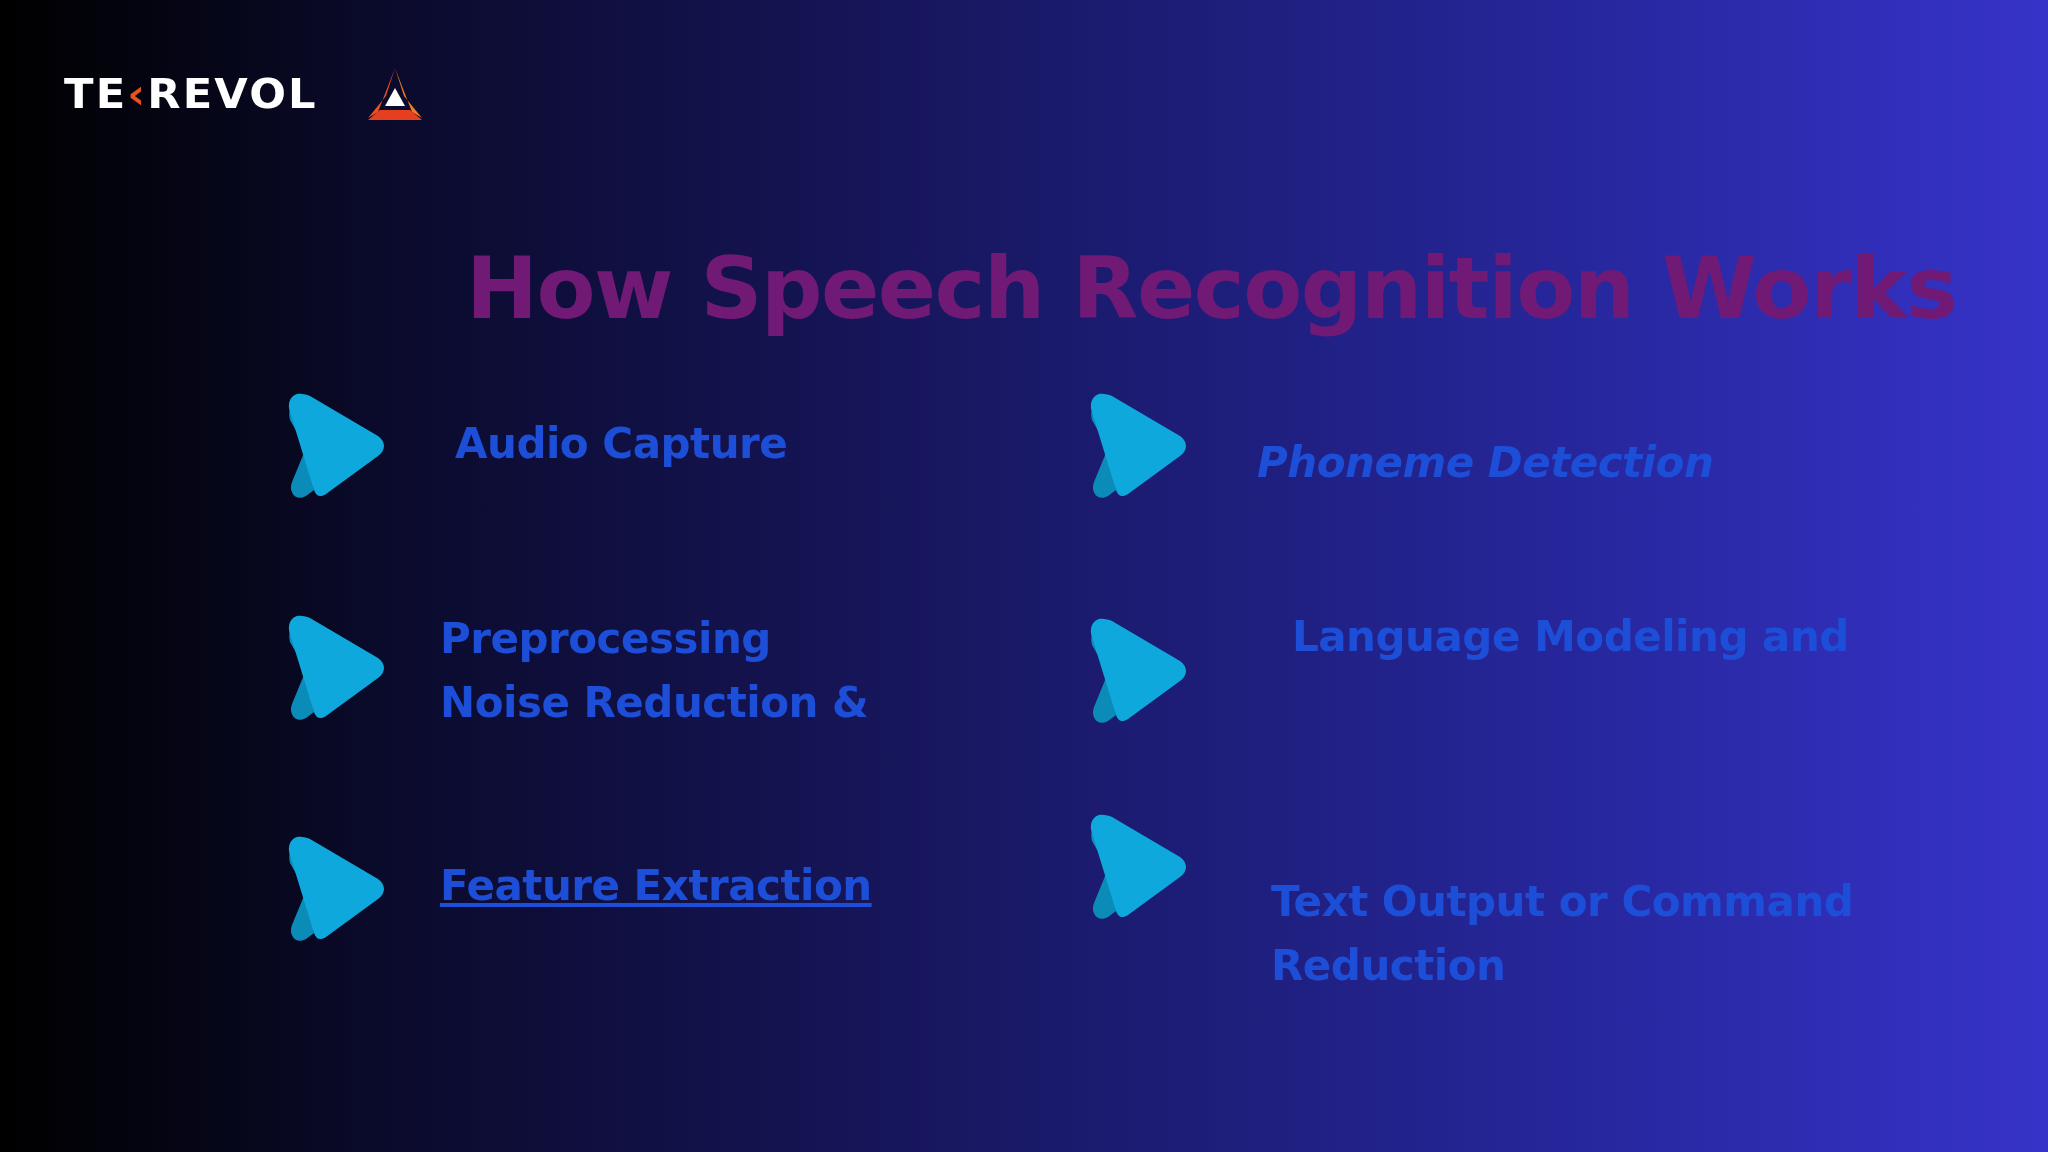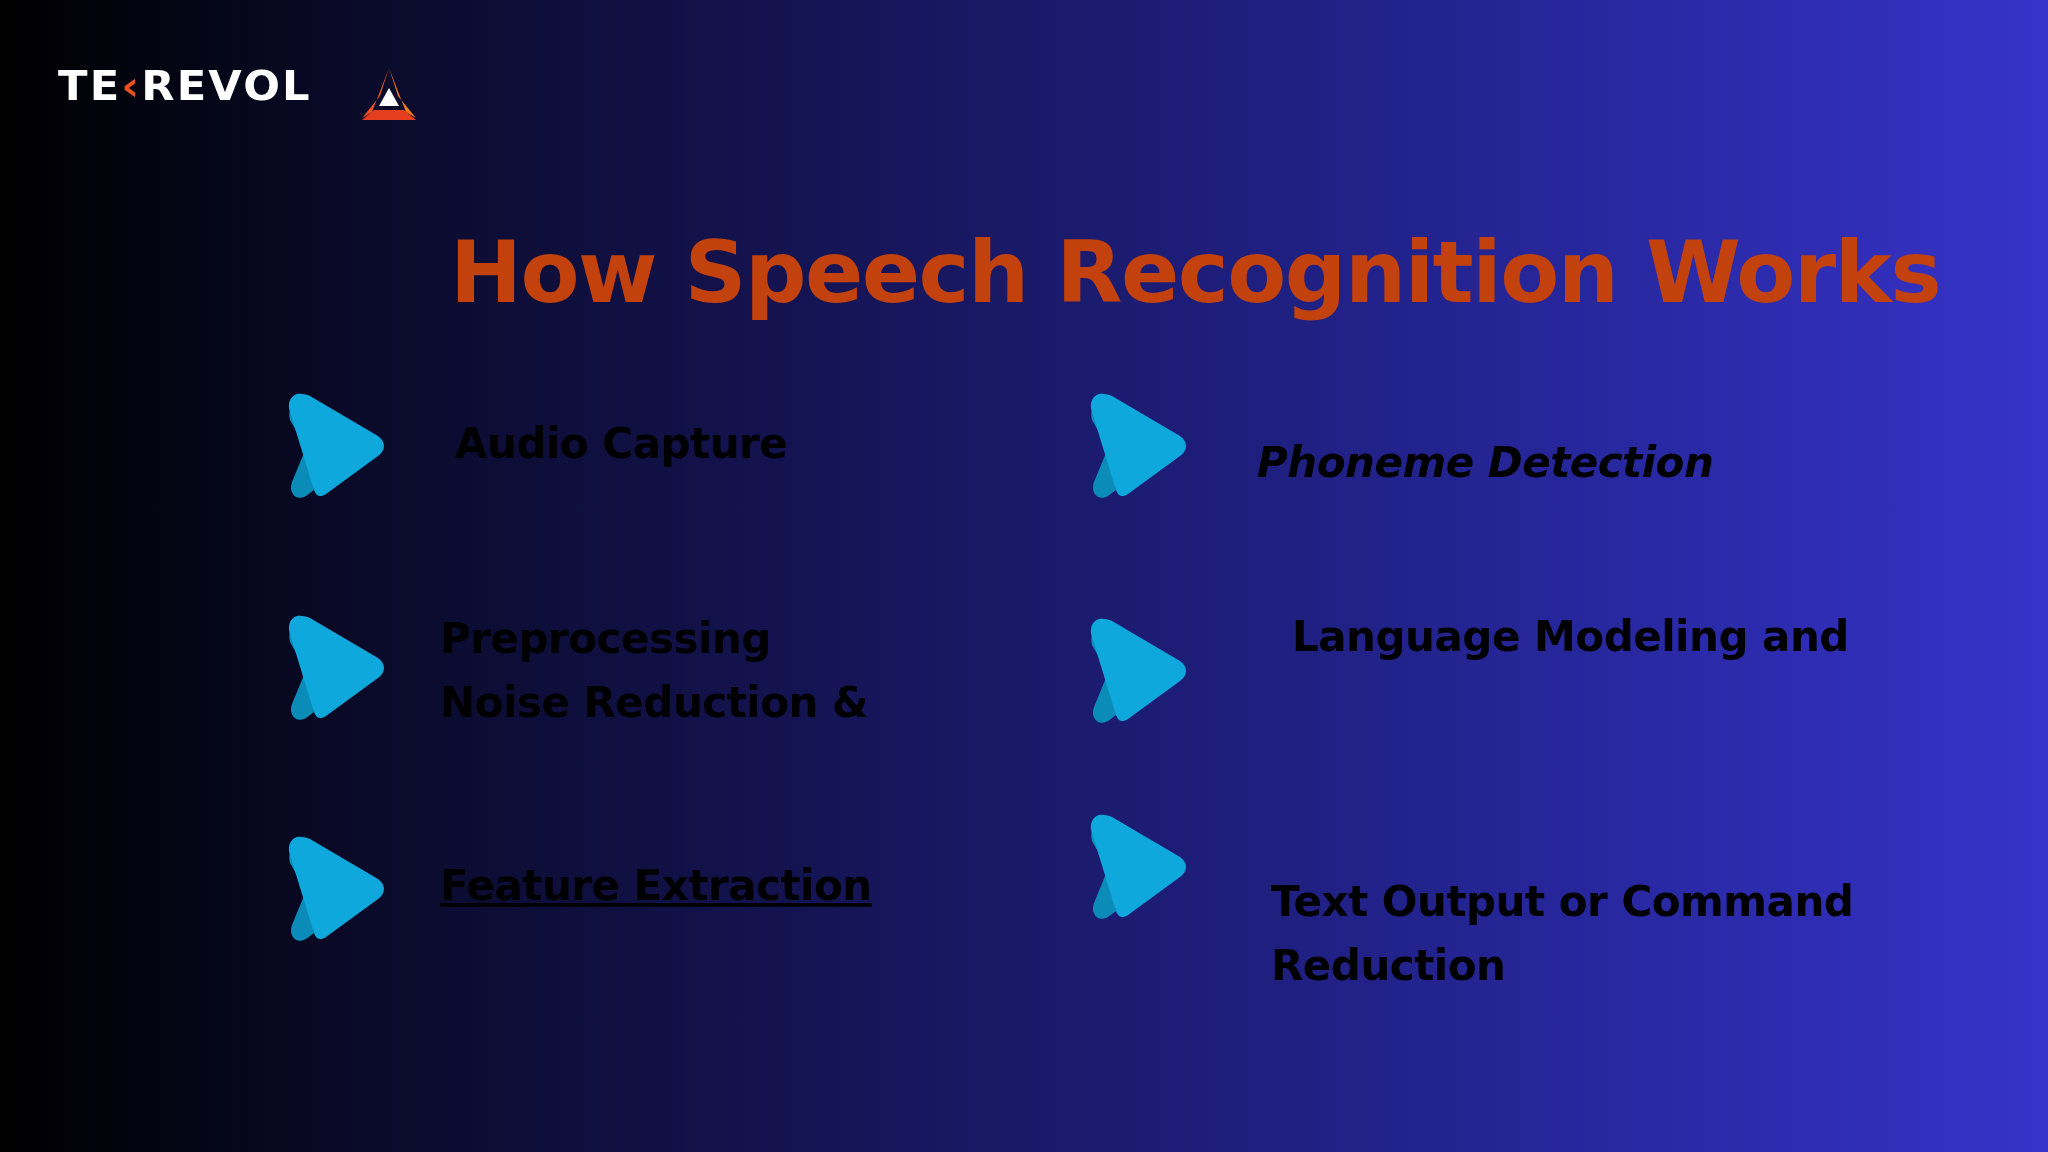--- a/index.html
+++ b/index.html
@@ -10,24 +10,25 @@
       width: 2048px;
       height: 1152px;
       overflow: hidden;
       position: relative;
       background: linear-gradient(90deg, #000000 0%, #0a0a2a 18%, #141350 38%, #1d1d78 58%, #27279e 78%, #3633c9 100%);
       font-family: "Liberation Sans", "DejaVu Sans", sans-serif;
       color: #ffffff;
     }
     .logo {
       position: absolute;
-      left: 58px;
+      left: 64px;
       top: 66px;
       height: 56px;
       display: flex;
+      align-items: center;
     }
     .logo-text {
       font-family: "DejaVu Sans", sans-serif;
       font-weight: bold;
       font-size: 40px;
       letter-spacing: 2px;
       color: #ffffff;
       line-height: 1;
       transform: scaleX(1.08);
       transform-origin: left center;
@@ -40,46 +41,46 @@
       position: absolute;
       left: 300px;
       top: 0;
       width: 62px;
       height: 56px;
     }
     .title {
       position: absolute;
       left: 450px;
       top: 222px;
-      margin: 0;
+      margin: 16px;
       font-family: "DejaVu Sans", sans-serif;
       font-weight: bold;
       font-size: 86px;
       line-height: 100px;
       letter-spacing: -1.5px;
       white-space: nowrap;
-      color: #c2410c;
+      color: #701a75;
     }
     .item {
       position: absolute;
       display: block;
     }
     .item .icon {
       position: absolute;
       width: 102px;
       height: 112px;
     }
     .item .label {
       position: absolute;
       font-family: "DejaVu Sans", sans-serif;
       font-weight: bold;
       font-size: 42px;
       line-height: 64px;
       letter-spacing: -0.5px;
-      color: #000000;
+      color: #1d4ed8;
       white-space: nowrap;
     }
     .item .label span {
       display: block;
     }
   </style>
 </head>
 <body>
 
 <div class="logo">

